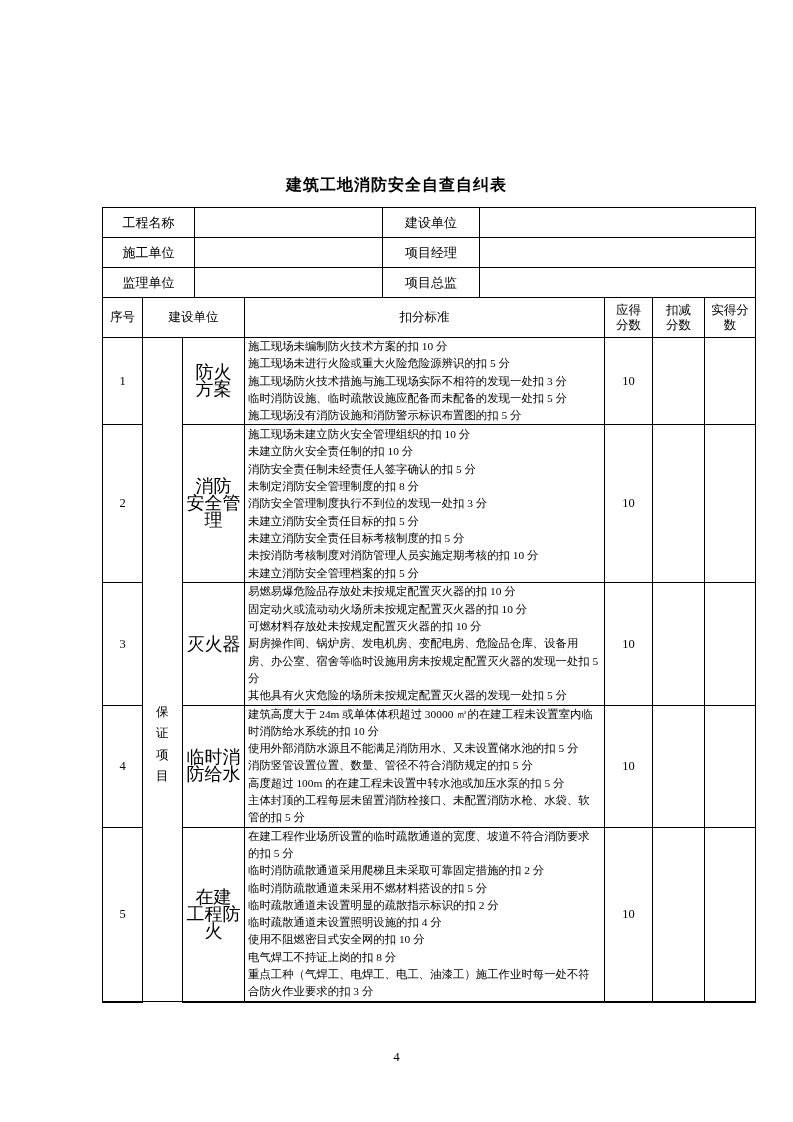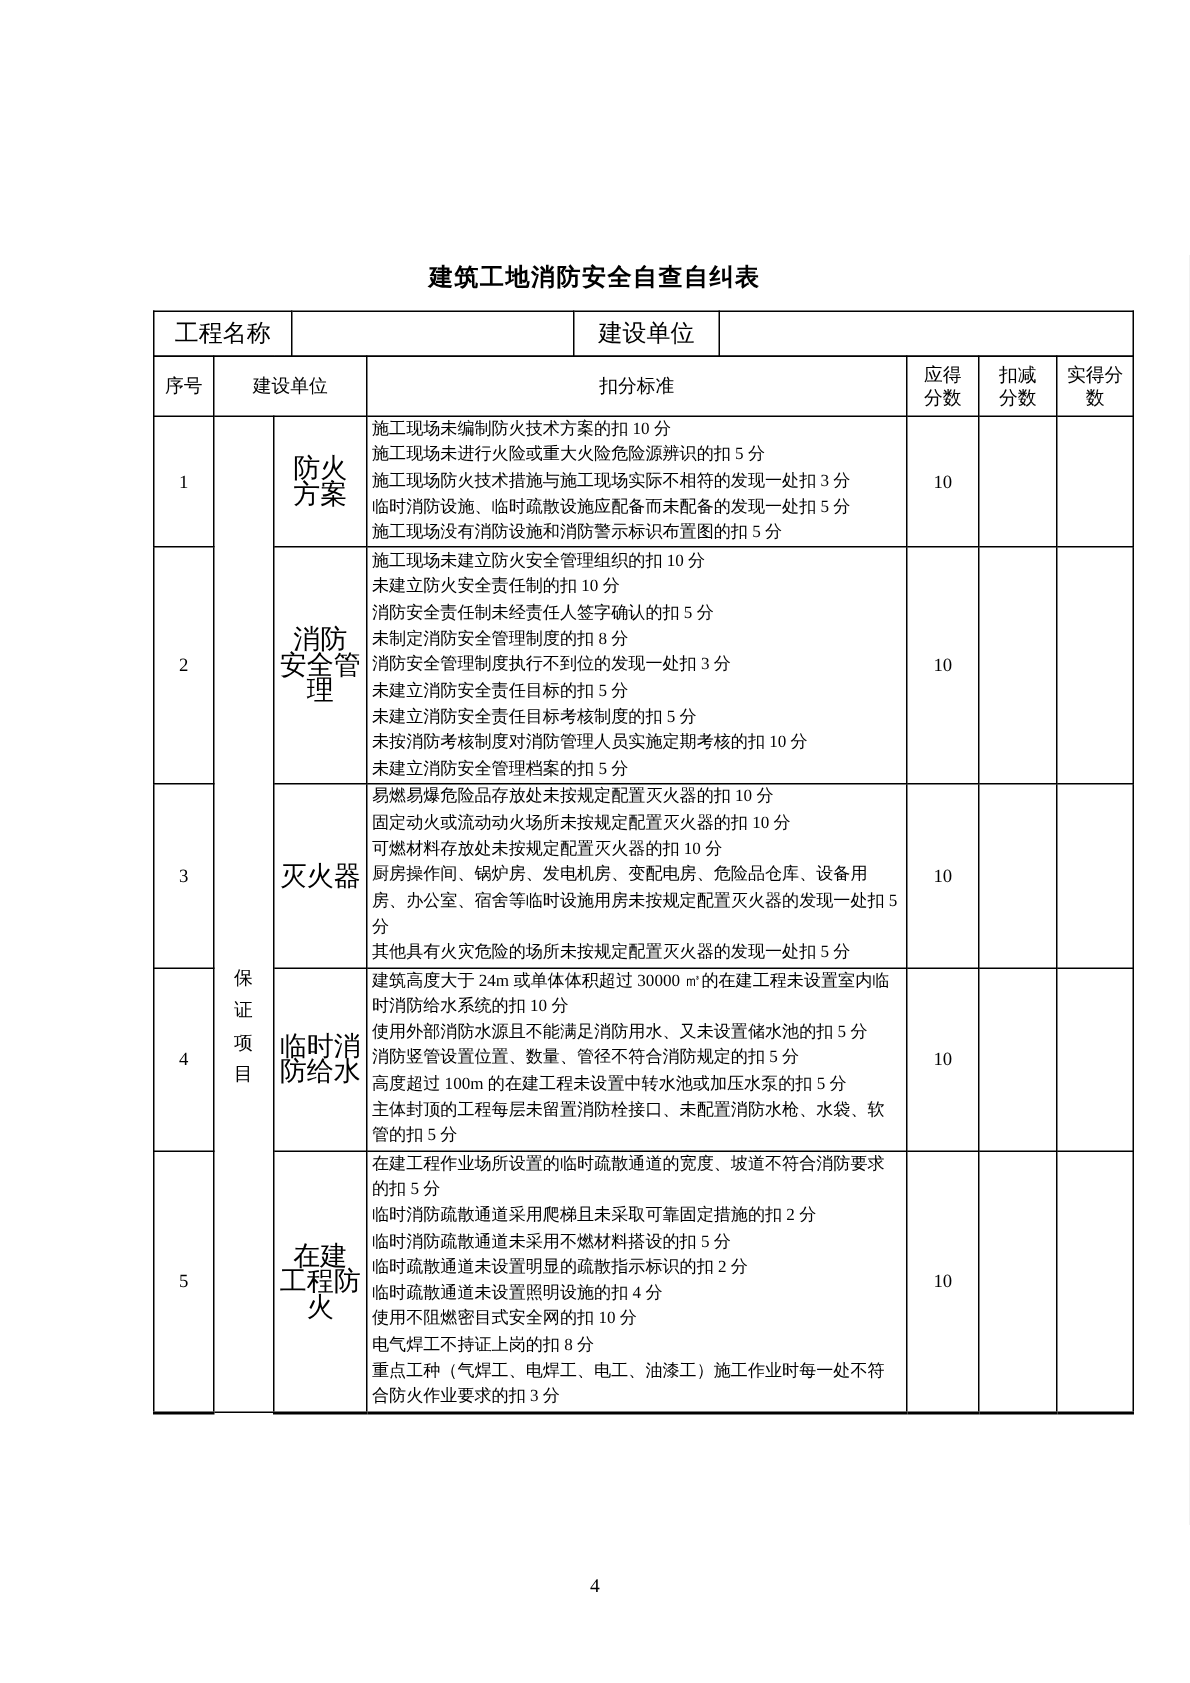--- a/index.html
+++ b/index.html
@@ -23,21 +23,21 @@
     font-size: 16px;
     font-weight: bold;
     letter-spacing: 1px;
   }
   .tables-wrap { position: absolute; left: 102px; top: 207px; width: 655px; }
   table { border-collapse: collapse; table-layout: fixed; width: 653px; }
   td, th { border: 1px solid #000; padding: 0; font-weight: normal; overflow: hidden; }
   
   .info-table td {
     height: 29px;
-    font-size: 16px;
+    font-size: 13px;
     text-align: center;
     vertical-align: middle;
   }
   .info-table .blank-cell { background: #fff; }
   
   .main-table { margin-top: -1px; }
   .main-table th {
     font-size: 12.5px;
     line-height: 15px;
     white-space: pre-line;
@@ -103,20 +103,32 @@
         <col style="width:92px">
           <col style="width:188px">
           <col style="width:97px">
           <col style="width:276px">
       </colgroup>
       <tbody>
         <tr>
           <td>工程名称</td>
           <td class="blank-cell"></td>
           <td>建设单位</td>
+          <td class="blank-cell"></td>
+        </tr>
+        <tr>
+          <td>施工单位</td>
+          <td class="blank-cell"></td>
+          <td>项目经理</td>
+          <td class="blank-cell"></td>
+        </tr>
+        <tr>
+          <td>监理单位</td>
+          <td class="blank-cell"></td>
+          <td>项目总监</td>
           <td class="blank-cell"></td>
         </tr>
       </tbody>
     </table>
 
     <table class="main-table">
       <colgroup>
         <col style="width:40px">
           <col style="width:40px">
           <col style="width:62px">

